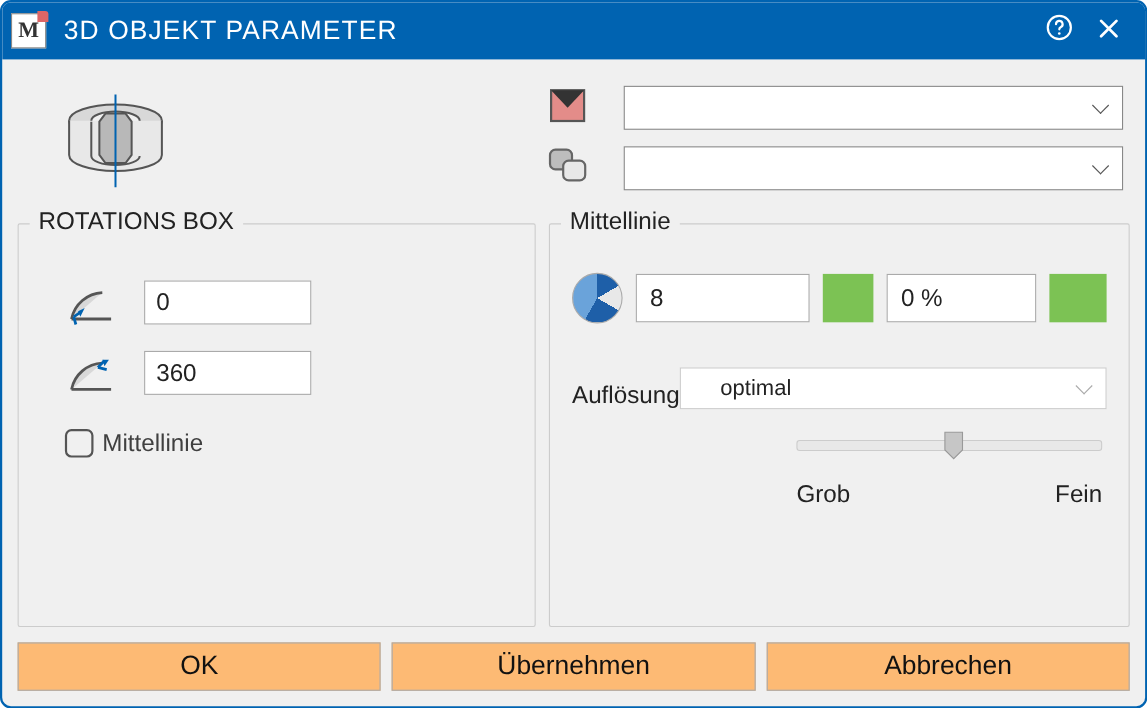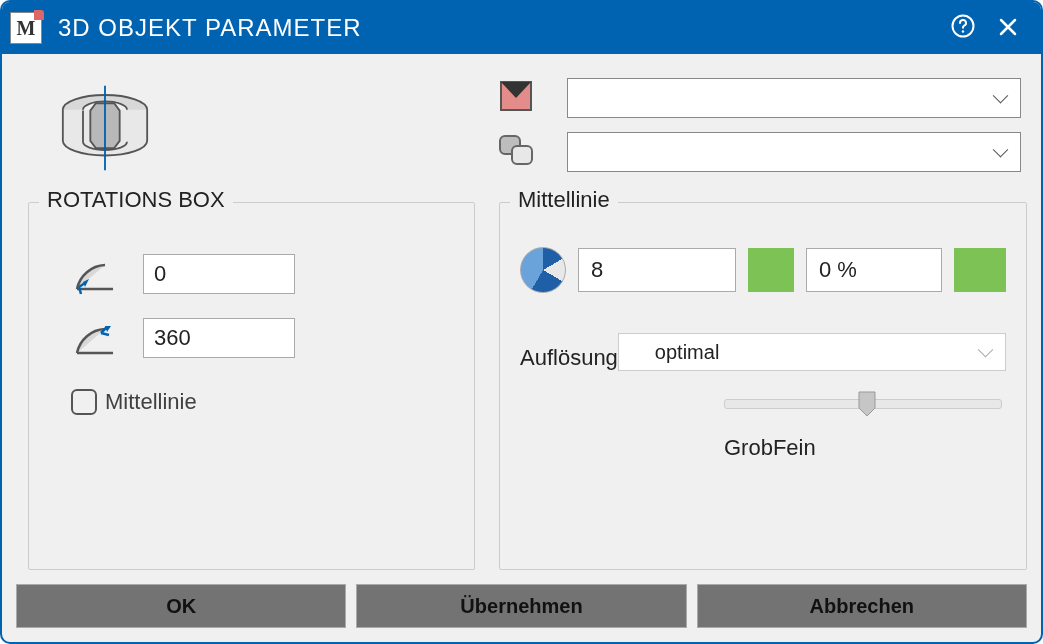--- a/index.html
+++ b/index.html
@@ -126,21 +126,20 @@
       flex: 1;
       display: flex;
       gap: 12px;
     }
     .group {
       flex: 1;
       border: 1px solid #ccc;
       border-radius: 2px;
       position: relative;
       padding: 30px 20px 20px 20px;
-      margin-left: 12px;
     }
     .group-title {
       position: absolute;
       top: -16px;
       left: 10px;
       background: #f0f0f0;
       padding: 0 8px;
       font-size: 22px;
       color: #222;
     }
@@ -228,43 +227,42 @@
       position:relative;
     }
     .slider-thumb {
       position:absolute;
       top:-10px;
       left: 48%;
       width: 20px; height:28px;
     }
     .slider-labels {
       display:flex;
-      justify-content:flex-start;
+      justify-content:space-between;
       padding-top: 26px;
       font-size: 22px;
       color:#222;
     }
 
     .buttons-row {
       display:flex;
       gap: 10px;
       padding-top: 2px;
     }
     .btn {
       flex:1;
       height: 44px;
       border:1px solid #aaa;
-      background:#737373;
-      font-size: 20px;
+      background:#fdba74;
+      font-size: 24px;
       color:#111;
       display:flex;
       align-items:center;
       justify-content:center;
       cursor:pointer;
-      font-weight:bold;
     }
   </style>
 </head>
 <body>
 
 <div class="window">
 
   <div class="titlebar">
     <div class="titlebar-icon">M</div>
     <div class="titlebar-title">3D OBJEKT PARAMETER</div>

